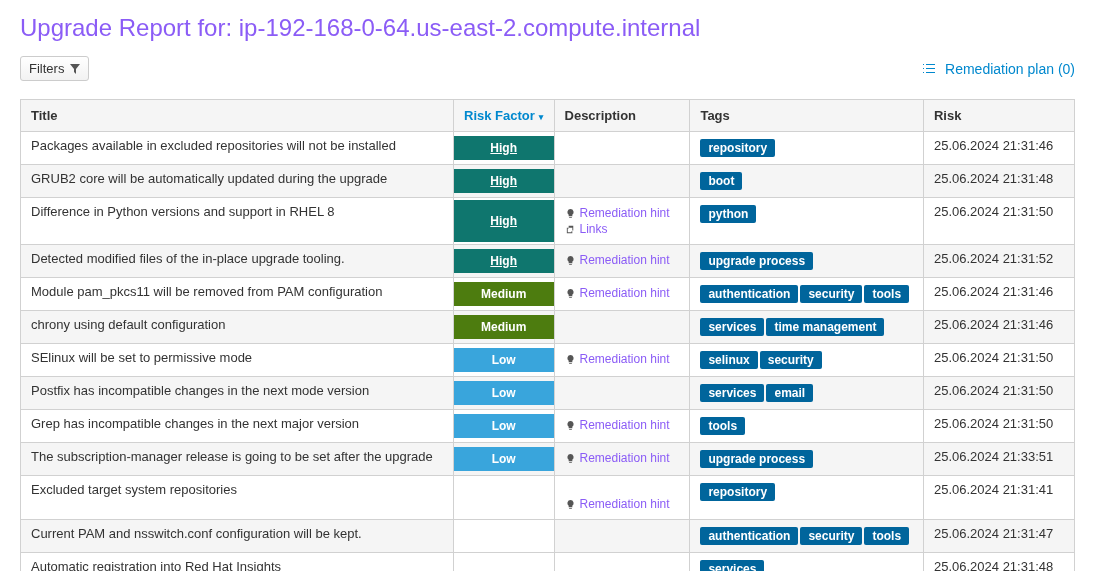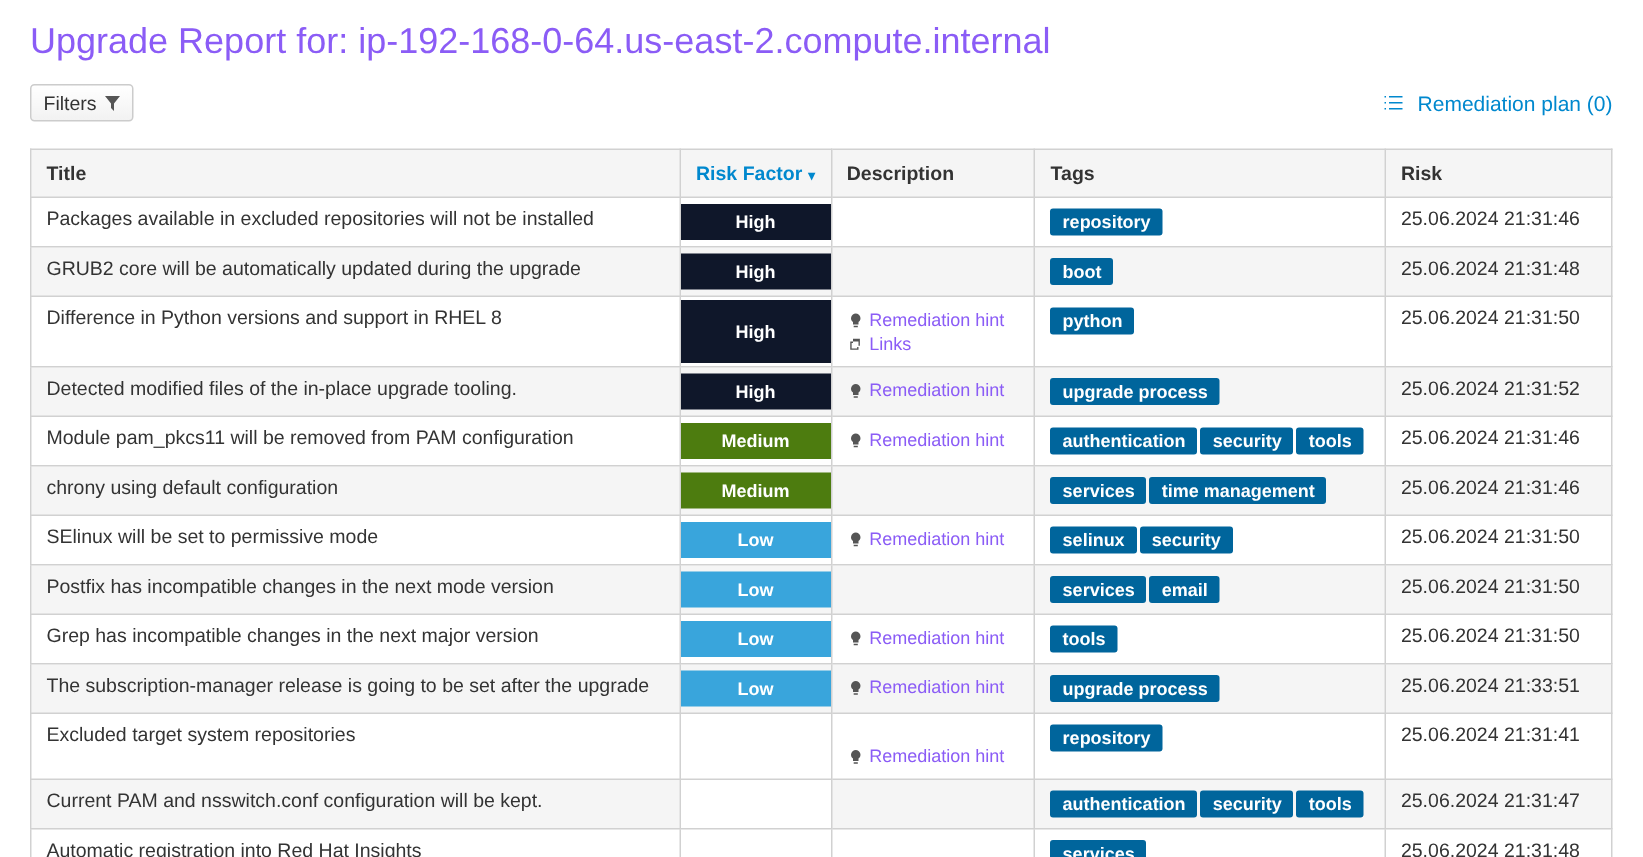--- a/index.html
+++ b/index.html
@@ -77,21 +77,21 @@
   .risk-pill {
     display:flex;
     align-items:center;
     justify-content:center;
     height:100%;
     min-height:24px;
     color:#fff;
     font-weight:600;
     font-size:12px;
   }
-  .risk-High   { background:#0f172a; }
+  .risk-High   { background:#0f766e;text-decoration:underline; }
   .risk-Medium { background:#4d7c0f; }
   .risk-Low    { background:#39a5dc; }
   .desc-item {
     display:flex;
     align-items:center;
     gap:4px;
     color:#8b5cf6;
     font-size:12px;
     margin:2px 0;
   }

